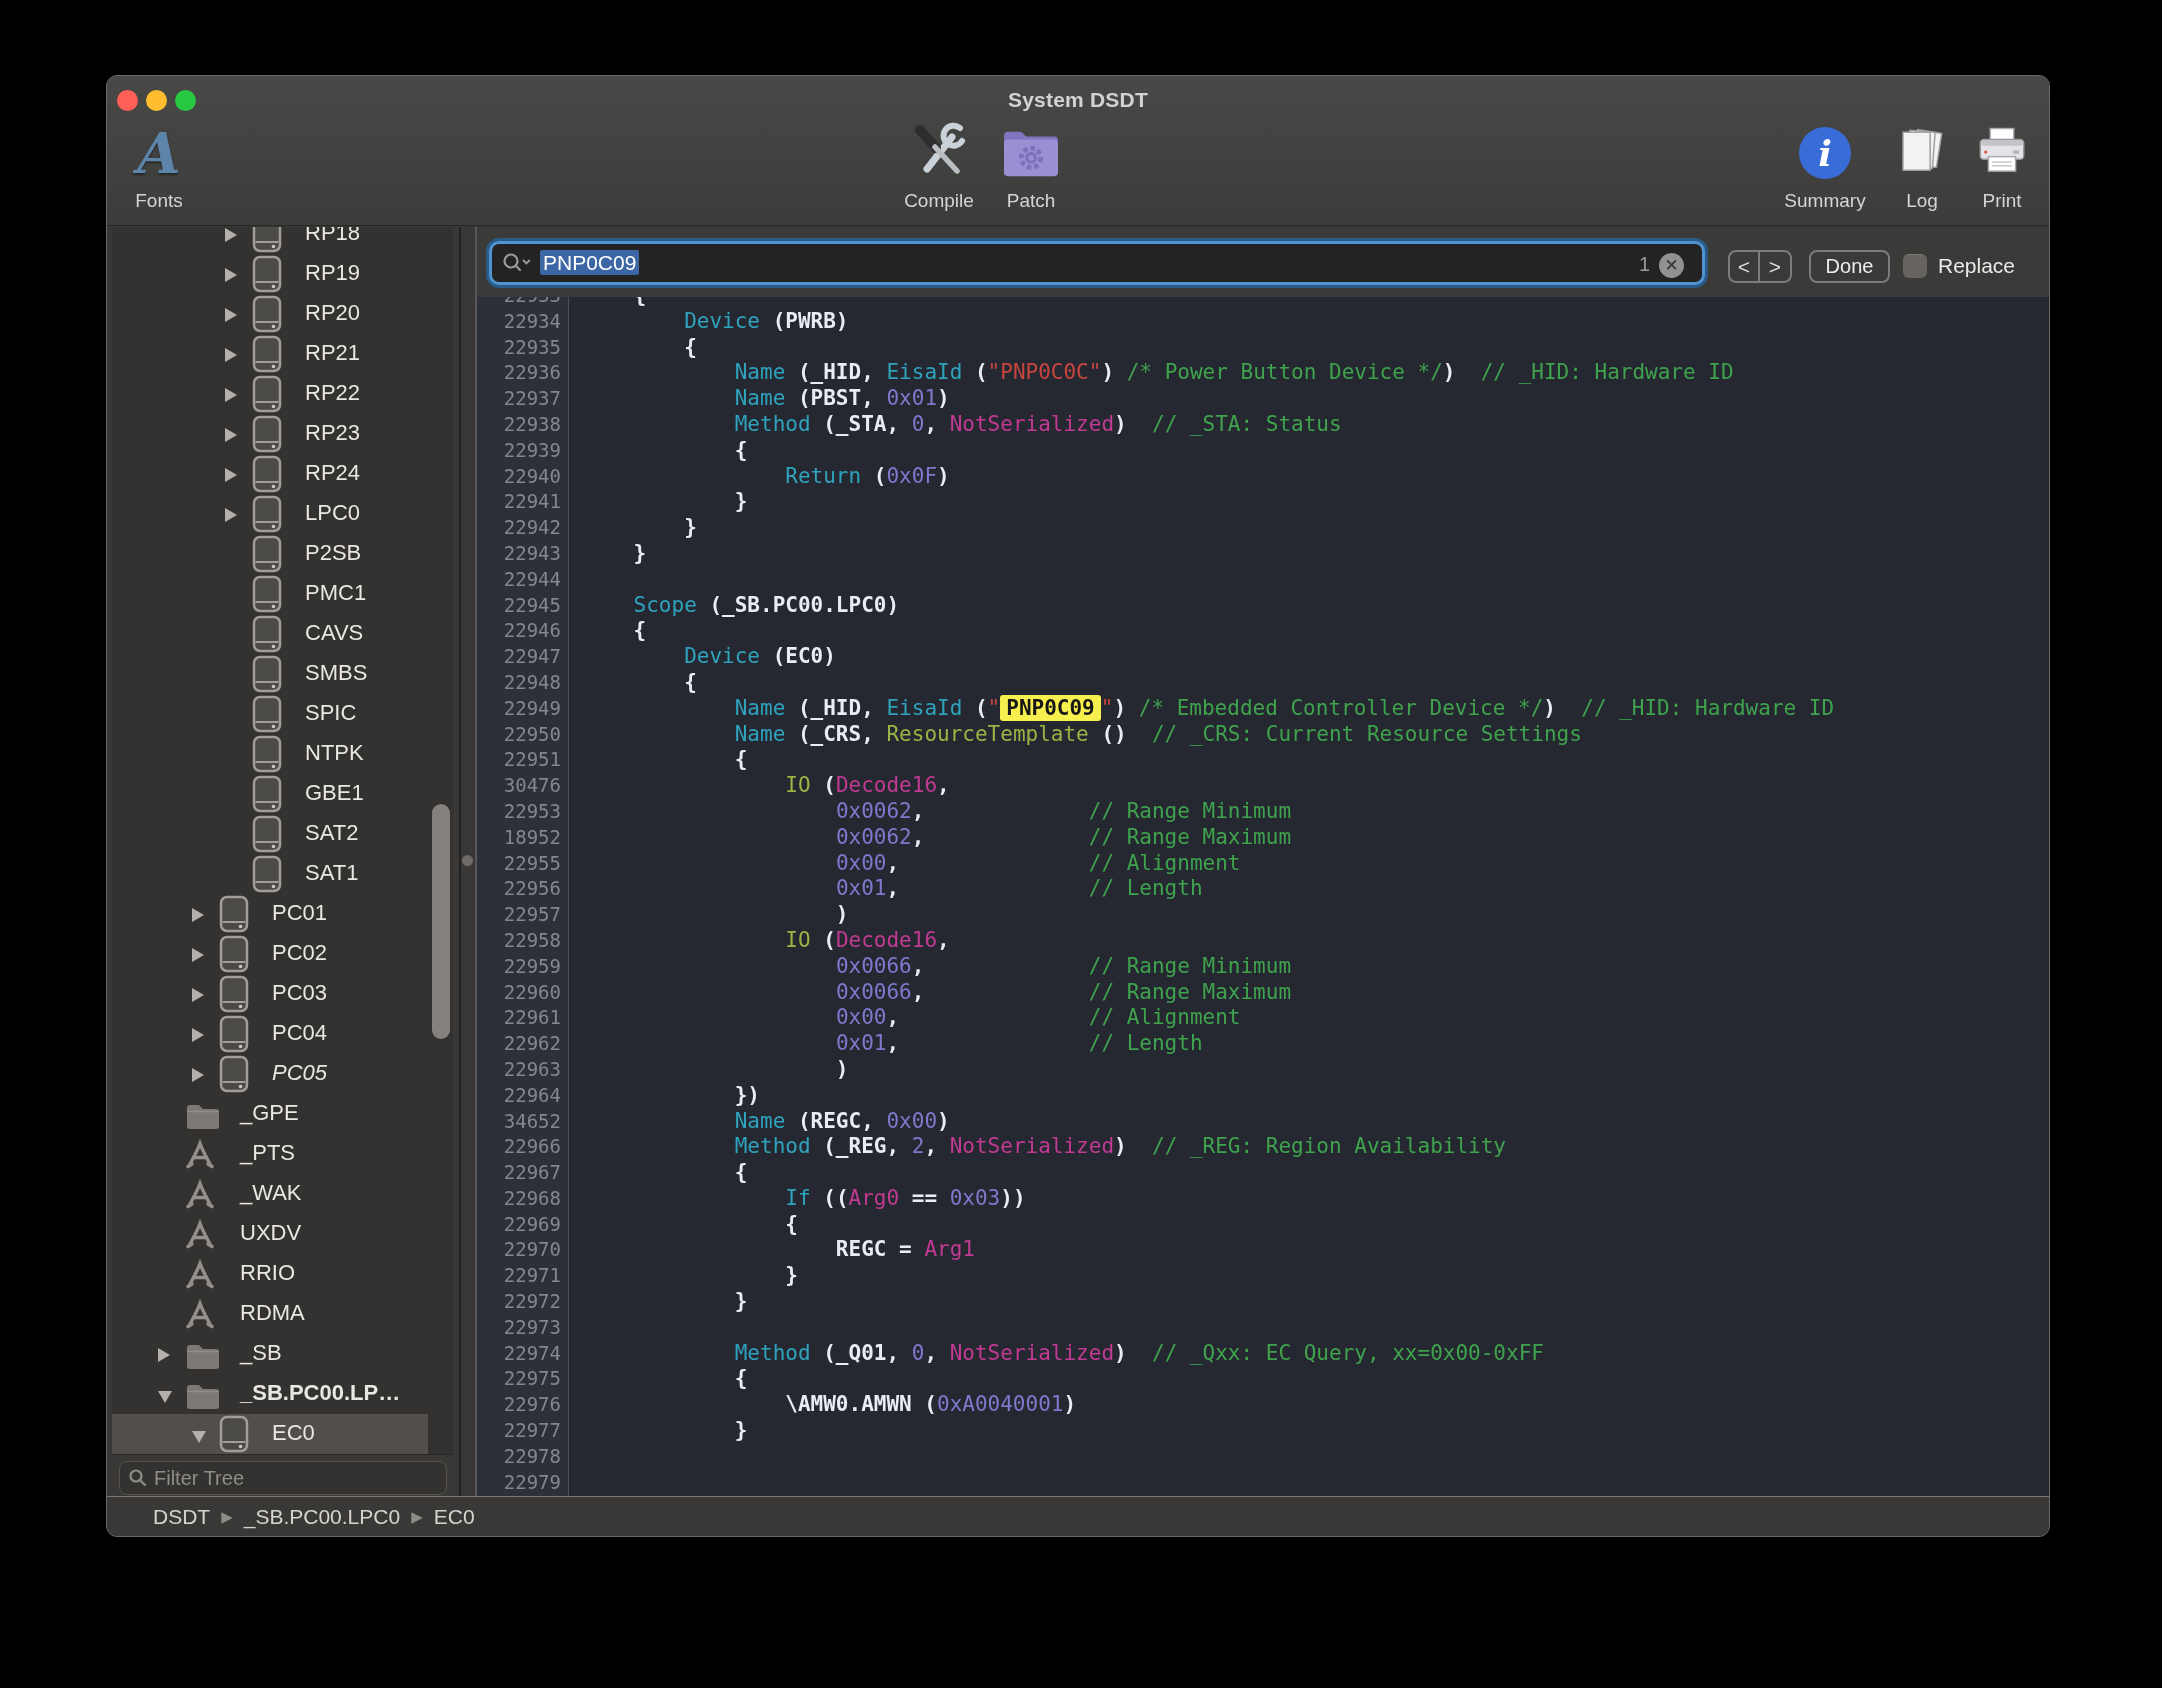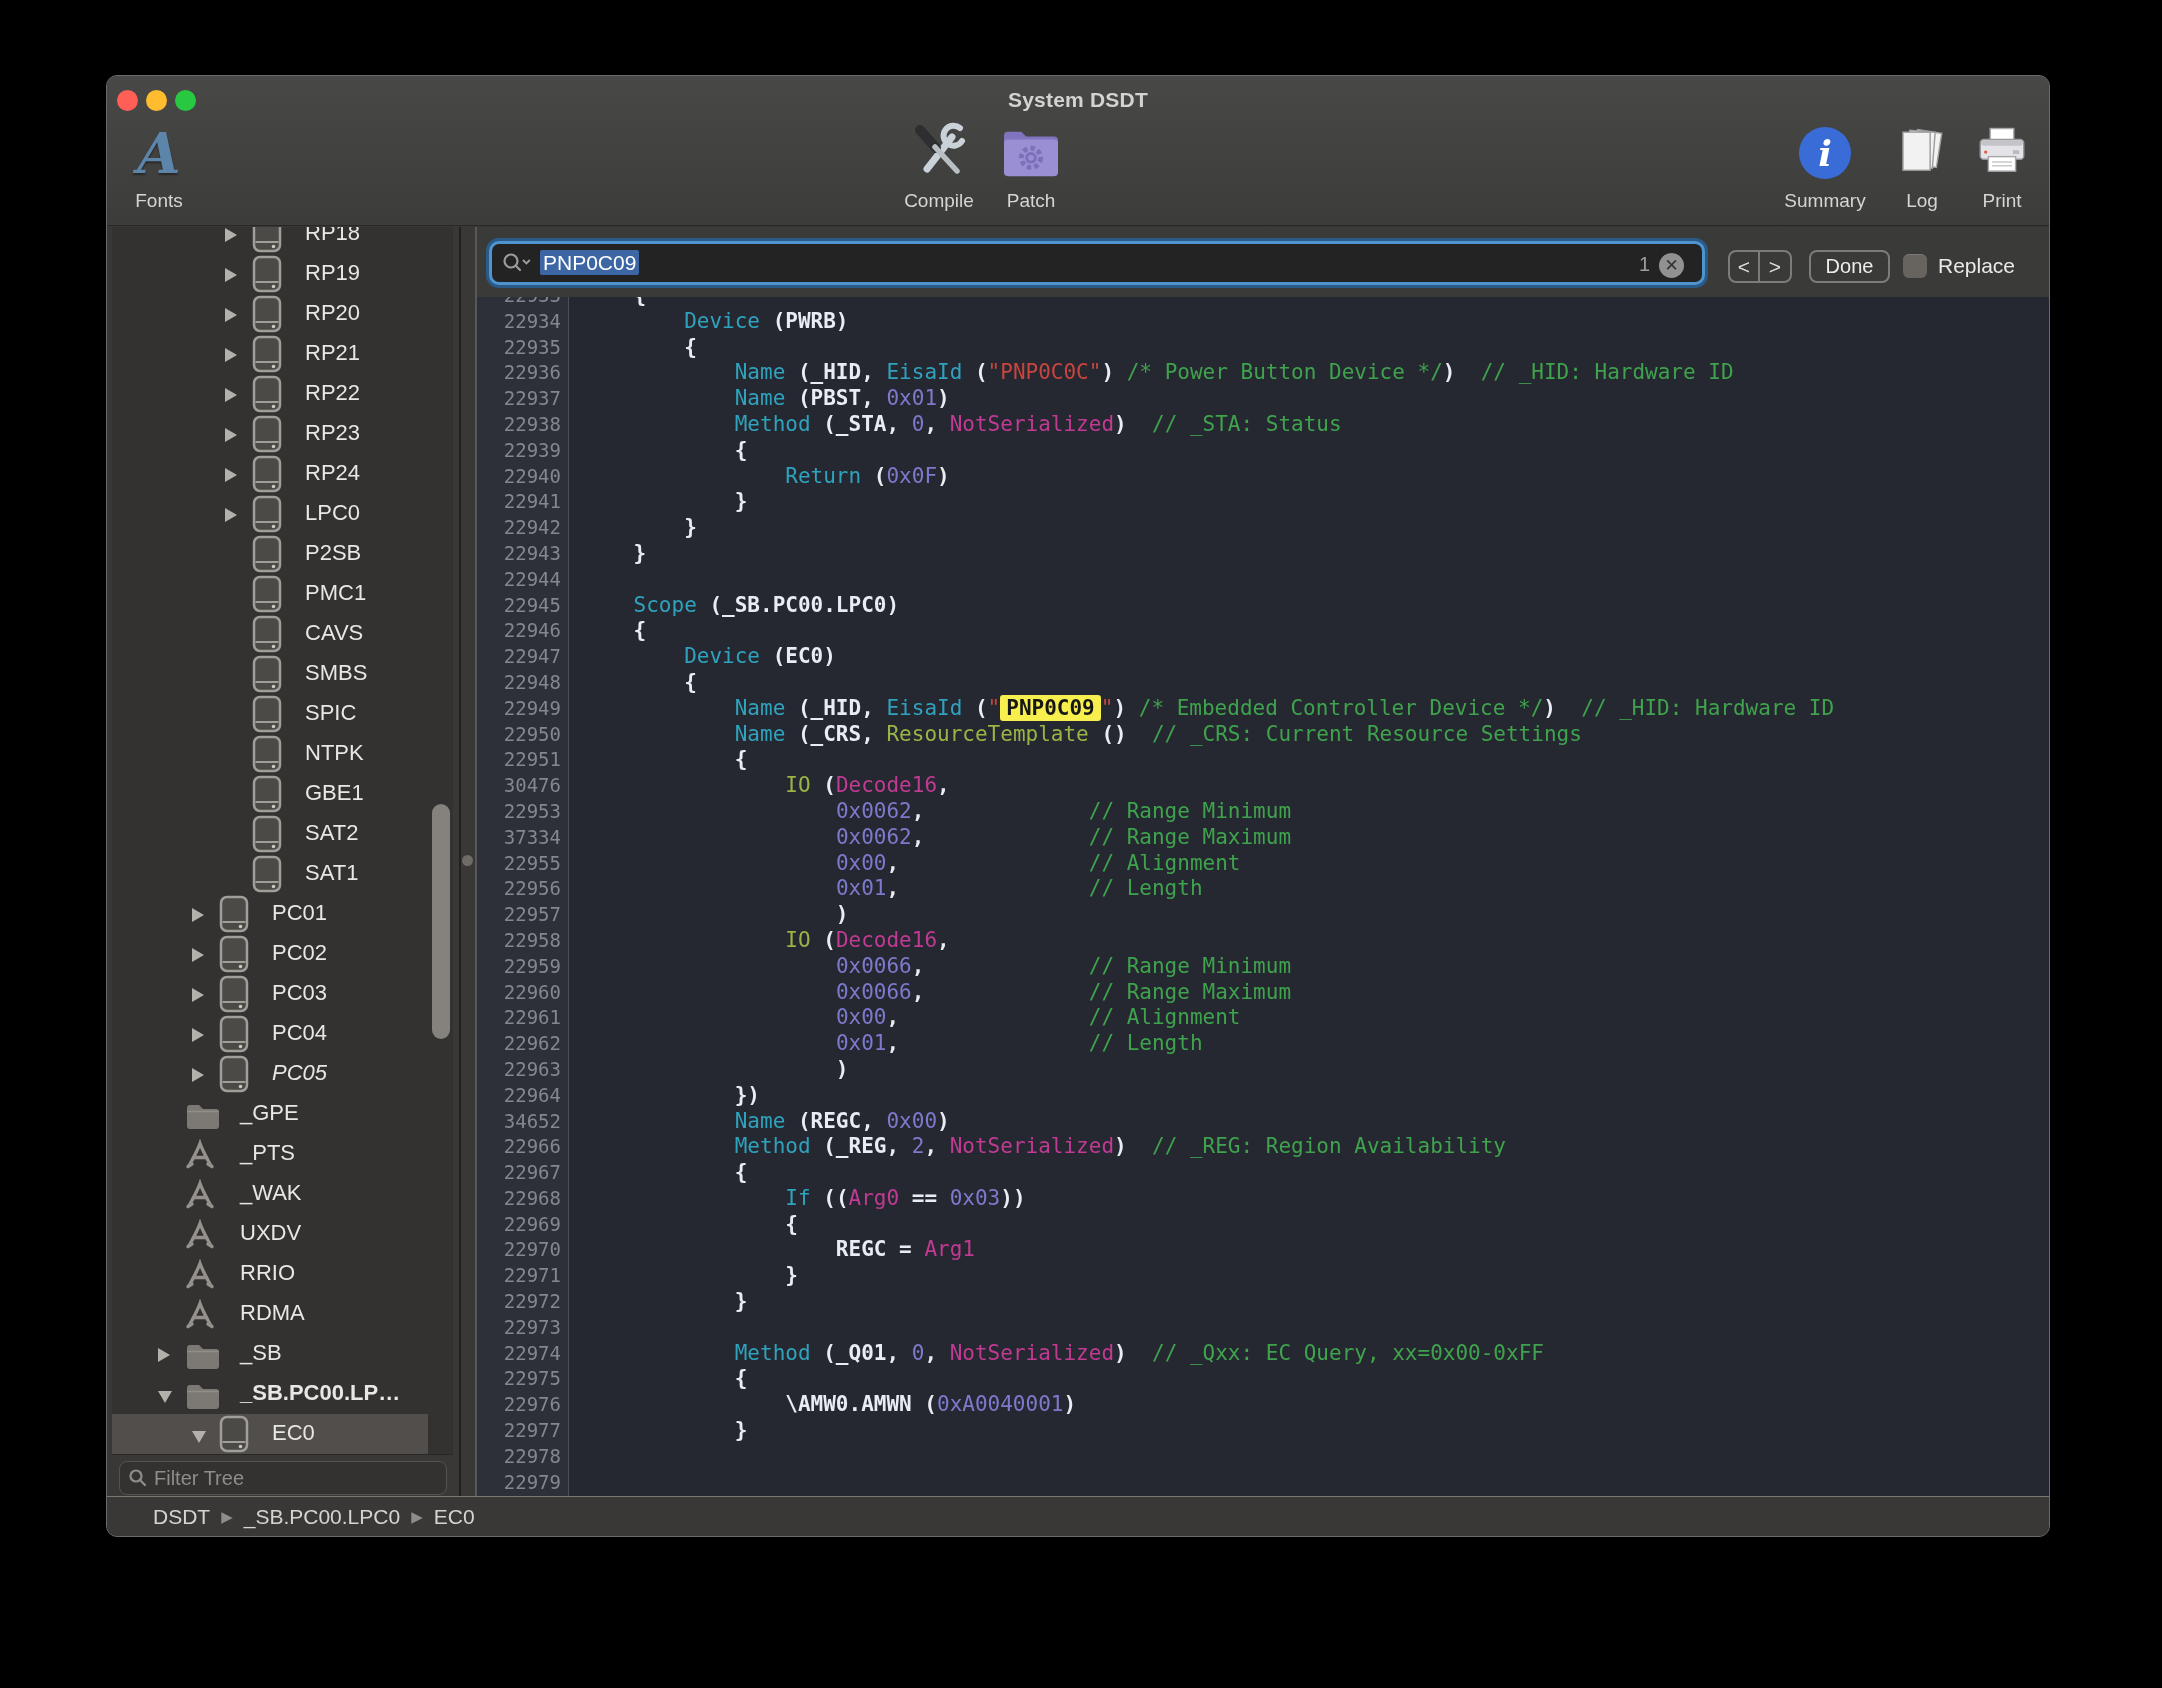--- a/index.html
+++ b/index.html
@@ -552,21 +552,21 @@
           <div class="lnum">22944</div>
           <div class="lnum">22945</div>
           <div class="lnum">22946</div>
           <div class="lnum">22947</div>
           <div class="lnum">22948</div>
           <div class="lnum">22949</div>
           <div class="lnum">22950</div>
           <div class="lnum">22951</div>
           <div class="lnum">30476</div>
           <div class="lnum">22953</div>
-          <div class="lnum">37334</div>
+          <div class="lnum">18952</div>
           <div class="lnum">22955</div>
           <div class="lnum">22956</div>
           <div class="lnum">22957</div>
           <div class="lnum">22958</div>
           <div class="lnum">22959</div>
           <div class="lnum">22960</div>
           <div class="lnum">22961</div>
           <div class="lnum">22962</div>
           <div class="lnum">22963</div>
           <div class="lnum">22964</div>

